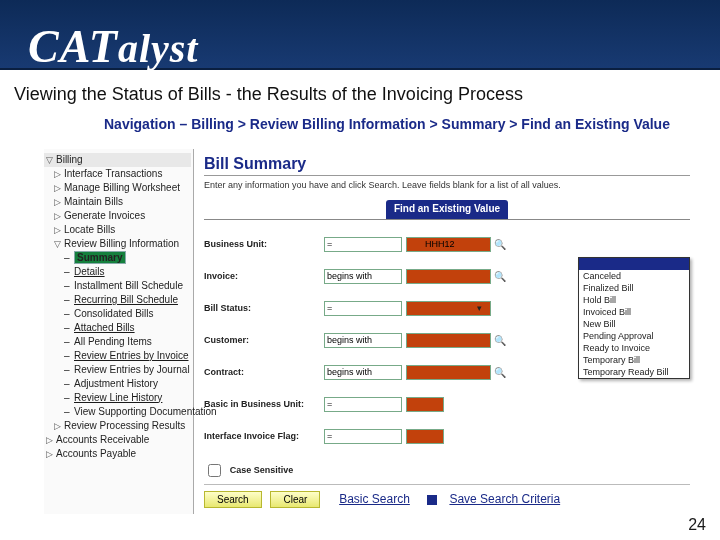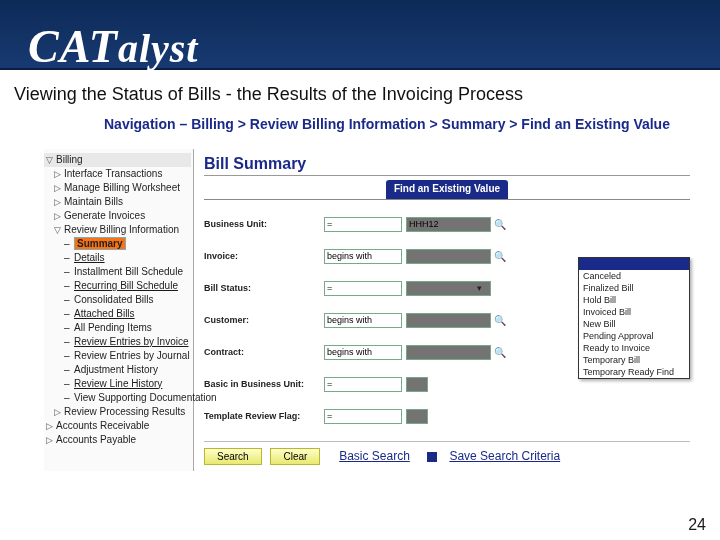--- a/index.html
+++ b/index.html
@@ -15,35 +15,35 @@
 
   .app { display:flex; margin:0 24px 0 44px; font-size:10px; color:#222; }
 
   
   .tree { width:150px; border-right:1px solid #aaa; padding:4px 2px 4px 0; background:#fafafa; }
   .tree .twist { display:inline-block; width:10px; font-size:9px; color:#555; }
   .tree .node { white-space:nowrap; padding:1px 0 1px 2px; line-height:12px; }
   .tree .lvl1 { padding-left:10px; }
   .tree .lvl2 { padding-left:20px; }
   .tree a { color:#1a1a1a; text-decoration:underline; }
-  .tree .sel { background:#f97316; border:1px solid #8aa; font-weight:bold; padding:0 2px;text-align:right; }
+  .tree .sel { background:#15803d; border:1px solid #8aa; font-weight:bold; padding:0 2px;text-align:right; }
   .tree .top { background:#e8e8e8; }
 
   
   .panel { flex:1; padding:4px 6px 6px 10px; position:relative; }
   .panel h2 { color:#1a2a88; font-size:16px; margin:2px 0 4px 0; border-bottom:1px solid #999; padding-bottom:2px; font-weight:bold; }
   .panel .hint { font-size:9px; color:#333; margin-bottom:10px; }
 
   .tab { display:inline-block; background:#1a2a88; color:#fff; font-weight:bold; font-size:10px; padding:3px 8px 5px 8px; border-radius:3px 3px 0 0; }
   .tabstrip { border-bottom:1px solid #888; margin-bottom:10px;text-align:center; }
 
   .form-row { display:flex; align-items:center; margin:17px 0; font-size:9px; }
   .form-row label { width:120px; font-weight:bold; }
   .op { width:78px; height:15px; font-size:9px; border:1px solid #7a8; background:#fff; margin-right:4px; padding:0 2px; }
-  .val { width:85px; height:15px; font-size:9px; border:1px solid #7a8; background:#737373; padding:0 2px; }
+  .val { width:85px; height:15px; font-size:9px; border:1px solid #7a8; background:#c2410c; padding:0 18px; }
   .val.narrow { width:22px; }
   .lookup { display:inline-block; width:11px; height:11px; color:#888; font-size:10px; text-align:center; margin-left:3px; }
 
   .case { margin:6px 0 4px 0; }
   .case input { vertical-align:middle; }
   .case span { font-weight:bold; font-size:9px; margin-left:3px; }
 
   .actions { border-top:1px solid #bbb; padding-top:6px; margin-top:4px; }
   .btn { background:linear-gradient(#fefec8,#e8e870); border:1px solid #b8b830; font-size:10px; padding:2px 12px; margin-right:6px; cursor:pointer; }
   .linkbtn { color:#1a2a88; font-size:12px; text-decoration:underline; margin-left:10px; }
@@ -71,20 +71,21 @@
 
 <div class="app">
 
   <div class="tree">
     <div class="node top"><span class="twist">▽</span><span>Billing</span></div>
     <div id="tree-lvl1">
         <div class="node lvl1"><span class="twist">▷</span>Interface Transactions</div>
         <div class="node lvl1"><span class="twist">▷</span>Manage Billing Worksheet</div>
         <div class="node lvl1"><span class="twist">▷</span>Maintain Bills</div>
         <div class="node lvl1"><span class="twist">▷</span>Generate Invoices</div>
+        <div class="node lvl1"><span class="twist">▷</span>Locate Bills</div>
       </div>
     <div class="node lvl1"><span class="twist">▽</span><span>Review Billing Information</span></div>
     <div id="tree-lvl2">
         <div class="node lvl2"><span style="display:inline-block;width:10px;">–</span><span class="sel">Summary</span></div>
         <div class="node lvl2"><span style="display:inline-block;width:10px;">–</span><a href="#">Details</a></div>
         <div class="node lvl2"><span style="display:inline-block;width:10px;">–</span>Installment Bill Schedule</div>
         <div class="node lvl2"><span style="display:inline-block;width:10px;">–</span><a href="#">Recurring Bill Schedule</a></div>
         <div class="node lvl2"><span style="display:inline-block;width:10px;">–</span>Consolidated Bills</div>
         <div class="node lvl2"><span style="display:inline-block;width:10px;">–</span><a href="#">Attached Bills</a></div>
         <div class="node lvl2"><span style="display:inline-block;width:10px;">–</span>All Pending Items</div>
@@ -96,20 +97,21 @@
       </div>
     <div id="tree-after">
         <div class="node lvl1"><span class="twist">▷</span>Review Processing Results</div>
         <div class="node "><span class="twist">▷</span>Accounts Receivable</div>
         <div class="node "><span class="twist">▷</span>Accounts Payable</div>
       </div>
   </div>
 
   <div class="panel">
     <h2>Bill Summary</h2>
+    <div class="hint">Enter any information you have and click Search. Leave fields blank for a list of all values.</div>
 
     <div class="tabstrip">
       <span class="tab">Find an Existing Value</span>
     </div>
 
     <div id="form-rows">
         <div class="form-row">
           <label>Business Unit:</label>
           <input class="op" value="=" style="">
           <input class="val" value="HHH12" style="">
@@ -138,44 +140,48 @@
           <input class="op" value="begins with" style="">
           <input class="val" style="">
           <span class="lookup">🔍</span>
         </div>
         <div class="form-row">
           <label>Basic in Business Unit:</label>
           <input class="op" value="=" style="">
           <input class="val narrow" style="">
         </div>
         <div class="form-row">
-          <label>Template Review Flag:</label>
+          <label>Interface Invoice Flag:</label>
           <input class="op" value="=" style="">
           <input class="val narrow" style="">
         </div>
       </div>
 
+    <div class="case">
+      <input type="checkbox" style="">
+      <span>Case Sensitive</span>
+    </div>
 
     <div class="actions">
       <button class="btn">Search</button>
       <button class="btn">Clear</button>
       <a href="#" class="linkbtn">Basic Search</a>
       <span class="saveicon"></span>
       <a href="#" class="linkbtn">Save Search Criteria</a>
     </div>
 
     <div class="popup" id="dd-popup">
         <div class="hl">&nbsp;</div>
         <div>Canceled</div>
         <div>Finalized Bill</div>
         <div>Hold Bill</div>
         <div>Invoiced Bill</div>
         <div>New Bill</div>
         <div>Pending Approval</div>
         <div>Ready to Invoice</div>
         <div>Temporary Bill</div>
-        <div>Temporary Ready Find</div>
+        <div>Temporary Ready Bill</div>
       </div>
   </div>
 
 </div>
 
 <div class="pagenum">24</div>
 
 </body></html>

